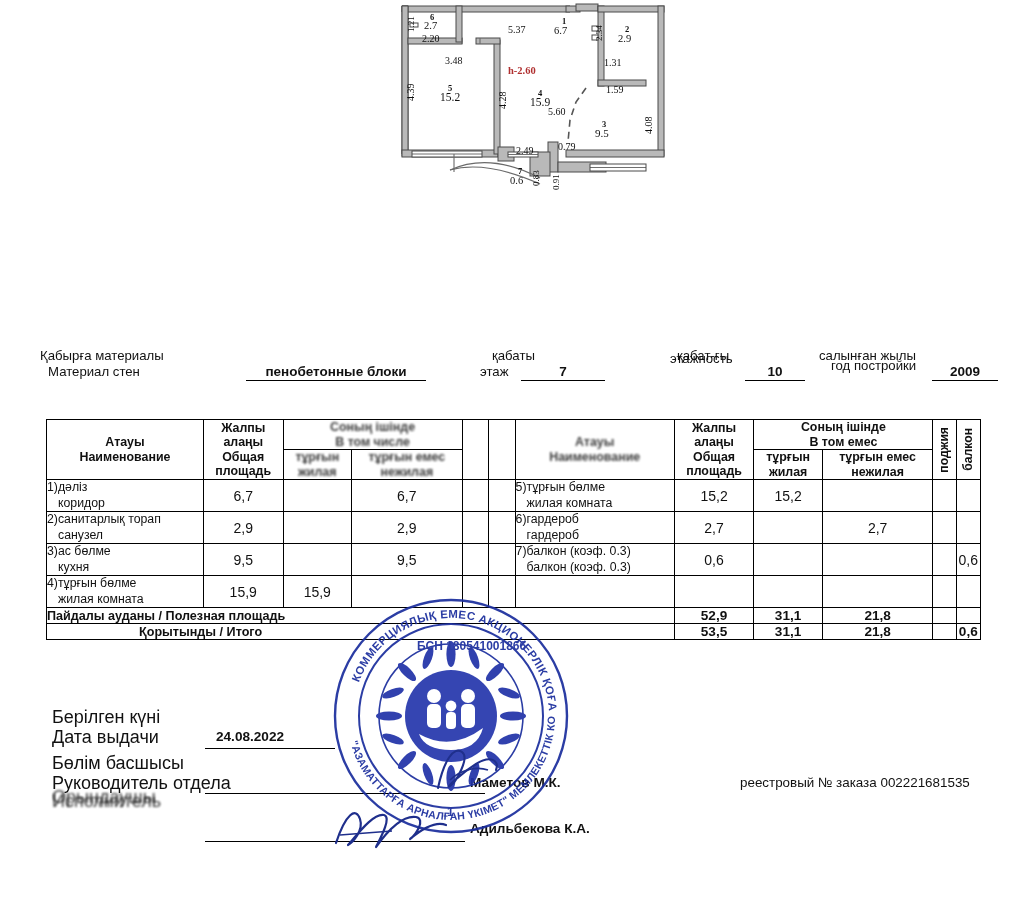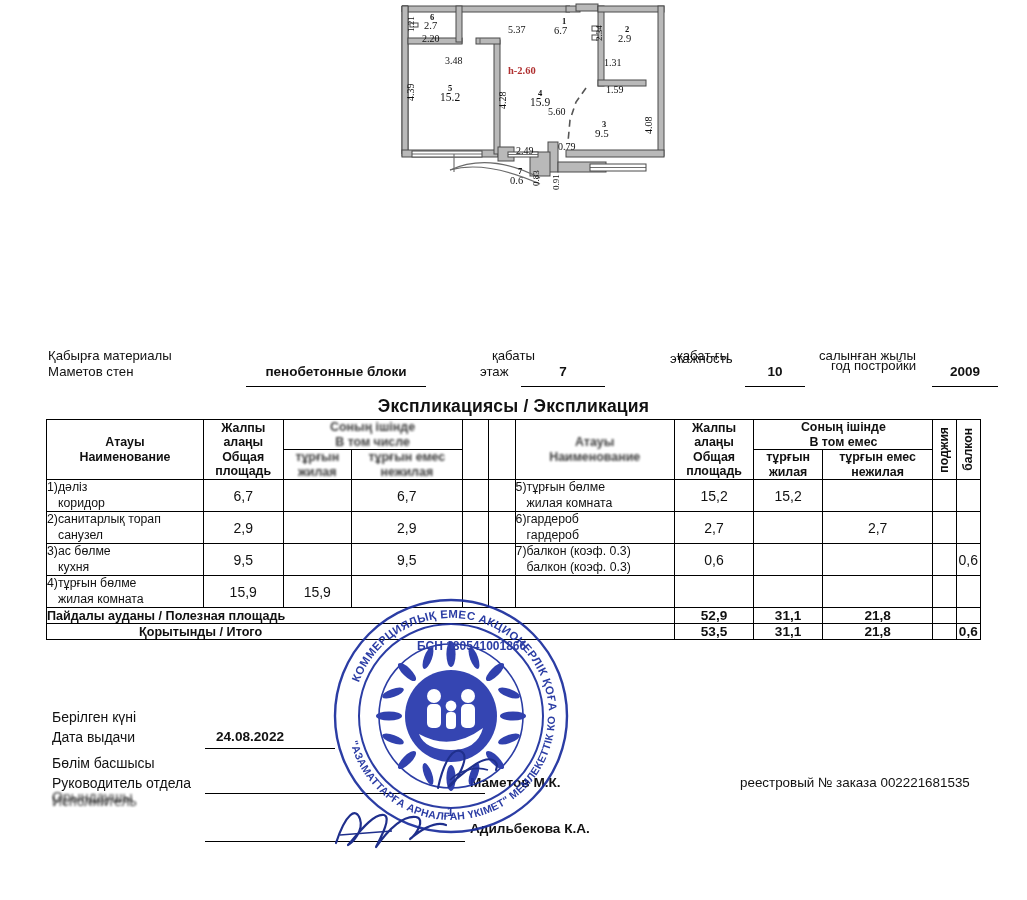--- a/index.html
+++ b/index.html
@@ -17,21 +17,21 @@
   
   #floorplan{position:absolute;left:390px;top:2px;width:280px;height:200px;}
   #floorplan svg{display:block;}
 
   
   .hdr{position:absolute;left:0;top:348px;width:1027px;height:46px;}
   .hdr-cell{position:absolute;font-size:13.2px;line-height:15.5px;white-space:nowrap;}
   .hdr-k{font-weight:400;}
   .hdr-r{font-weight:400;}
   .fill{position:absolute;border-bottom:1.6px solid #000;text-align:center;
-        font-weight:bold;font-size:13.5px;padding-bottom:7px;}
+        font-weight:bold;font-size:13.5px;padding-bottom:1px;}
 
   
   .title{position:absolute;left:0;top:396px;width:1027px;text-align:center;
          font-size:17.5px;font-weight:bold;letter-spacing:.2px;}
 
   
   .tbl{position:absolute;left:46px;top:419px;width:935px;height:279px;}
   .tbl table{border-collapse:collapse;width:935px;table-layout:fixed;
              font-size:11.6px;}
   .tbl td,.tbl th{border:1px solid #000;padding:0;vertical-align:middle;}
@@ -42,21 +42,21 @@
   .blur{filter:blur(1.25px);opacity:.82;}
   .vert{writing-mode:vertical-rl;transform:rotate(180deg);
         font-weight:bold;font-size:12.2px;white-space:nowrap;
         margin:0 auto;display:block;}
   .totlab{padding:1px 2px 1px 64px;text-align:left;font-weight:bold;font-size:12.6px;}
   .totlab.t2{padding-left:92px;}
   .totnum{text-align:center;font-weight:bold;font-size:13.6px;}
 
   
   .ftr{position:absolute;left:0;top:703px;width:1027px;height:160px;}
-  .fl{position:absolute;font-size:14px;line-height:16px;white-space:nowrap;}
+  .fl{position:absolute;font-size:18px;line-height:16px;white-space:nowrap;}
   .uline{position:absolute;border-bottom:1.6px solid #000;}
   .fval{position:absolute;font-weight:bold;font-size:13.6px;}
   .fname{position:absolute;font-weight:bold;font-size:13.6px;white-space:nowrap;}
   .reestr{position:absolute;font-size:13.4px;white-space:nowrap;text-align:right;}
 
   
   #stamp{position:absolute;left:327px;top:592px;width:248px;height:248px;
          pointer-events:none;opacity:.93;}
   #signature{position:absolute;left:330px;top:805px;width:150px;height:46px;}
   #signature2{position:absolute;left:430px;top:740px;width:130px;height:60px;}
@@ -163,38 +163,37 @@
         <text transform="translate(24,30) rotate(-90)" font-size="9">1.21</text>
         <text transform="translate(212,39) rotate(-90)" font-size="9">2.34</text>
         <text transform="translate(262,132) rotate(-90)">4.08</text>
         <text transform="translate(149,184) rotate(-90)" font-size="9">0.83</text>
         <text transform="translate(169,188) rotate(-90)" font-size="9">0.91</text>
       </g>
     </svg>
   </div>
 
   <div class="hdr">
-    <div class="hdr-cell hdr-k" style="left:48px;top:0;">Қабырға материалы</div>
-    <div class="hdr-cell hdr-r" style="left:48px;top:16px;">Маметов стен</div>
+    <div class="hdr-cell hdr-k" style="left:40px;top:0;">Қабырға материалы</div>
+    <div class="hdr-cell hdr-r" style="left:48px;top:16px;">Материал стен</div>
     <div class="fill" style="left:246px;top:16px;width:180px;">пенобетонные блоки</div>
 
     <div class="hdr-cell hdr-k" style="left:472px;top:0;margin-left:20px;">қабаты</div>
     <div class="hdr-cell hdr-r" style="left:480px;top:16px;">этаж</div>
     <div class="fill" style="left:521px;top:16px;width:84px;">7</div>
 
     <div class="hdr-cell hdr-k" style="left:677px;top:0;">қабат-ғы</div>
     <div class="hdr-cell hdr-r" style="left:670px;top:3px;">этажность</div>
     <div class="fill" style="left:745px;top:16px;width:60px;">10</div>
 
     <div class="hdr-cell hdr-k" style="left:819px;top:0;">салынған жылы</div>
     <div class="hdr-cell hdr-r" style="left:831px;top:10px;">год постройки</div>
     <div class="fill" style="left:932px;top:16px;width:66px;">2009</div>
   </div>
 
-  <div class="title">Экспликациясы / Экспликация</div>
 
   <div class="tbl">
     <table>
       <colgroup>
         <col style="width:142px">
           <col style="width:72px">
           <col style="width:62px">
         <col style="width:100px">
           <col style="width:24px">
           <col style="width:24px">

